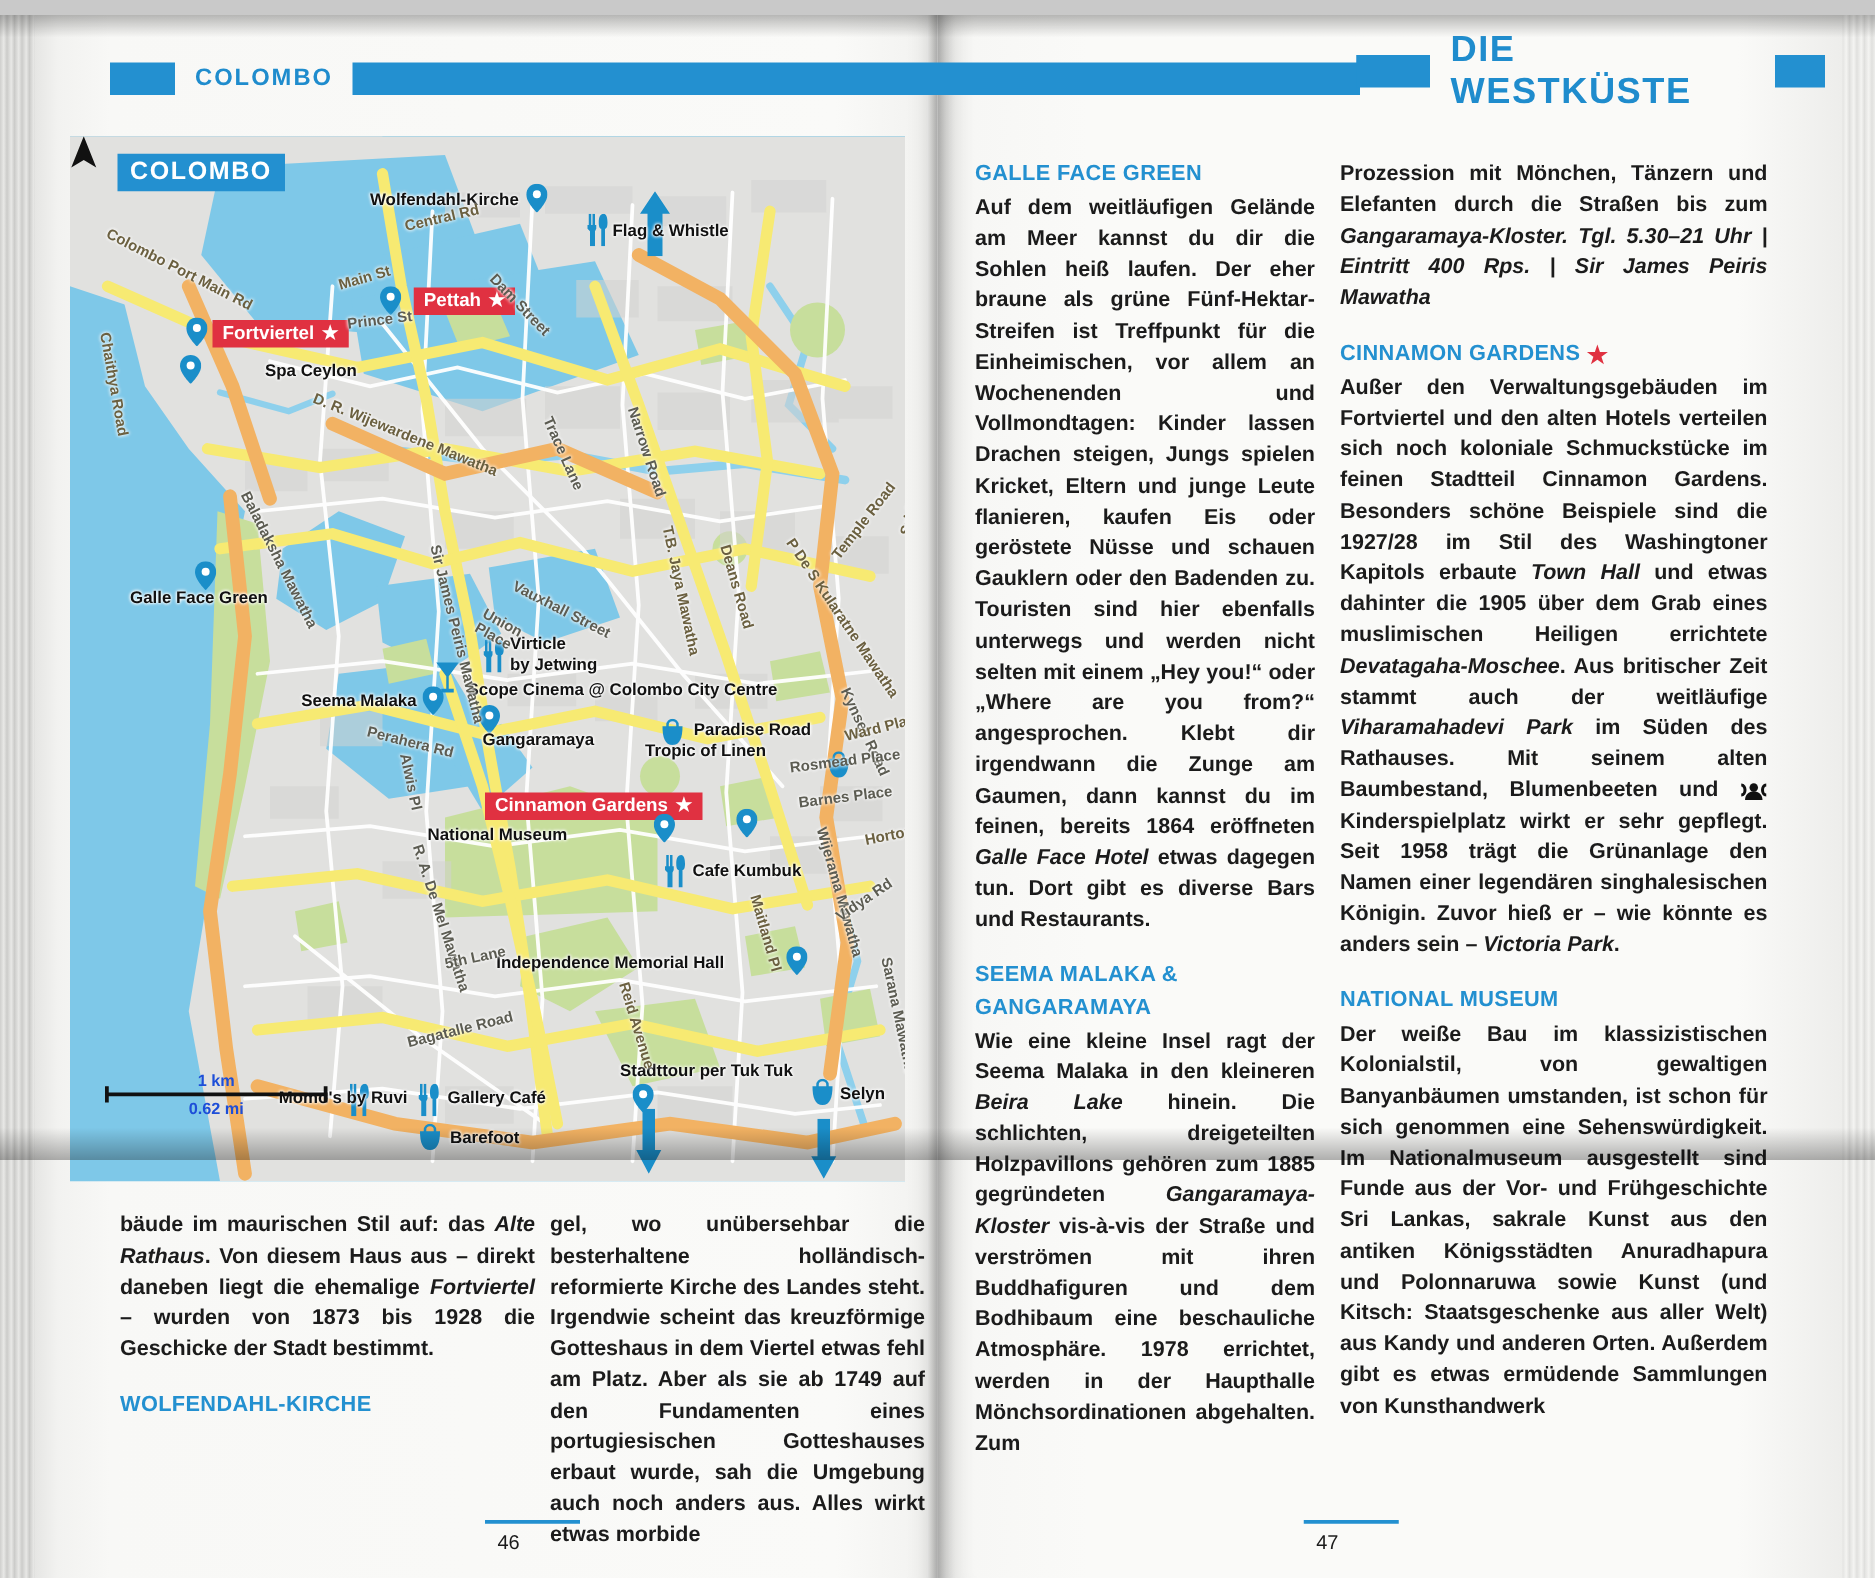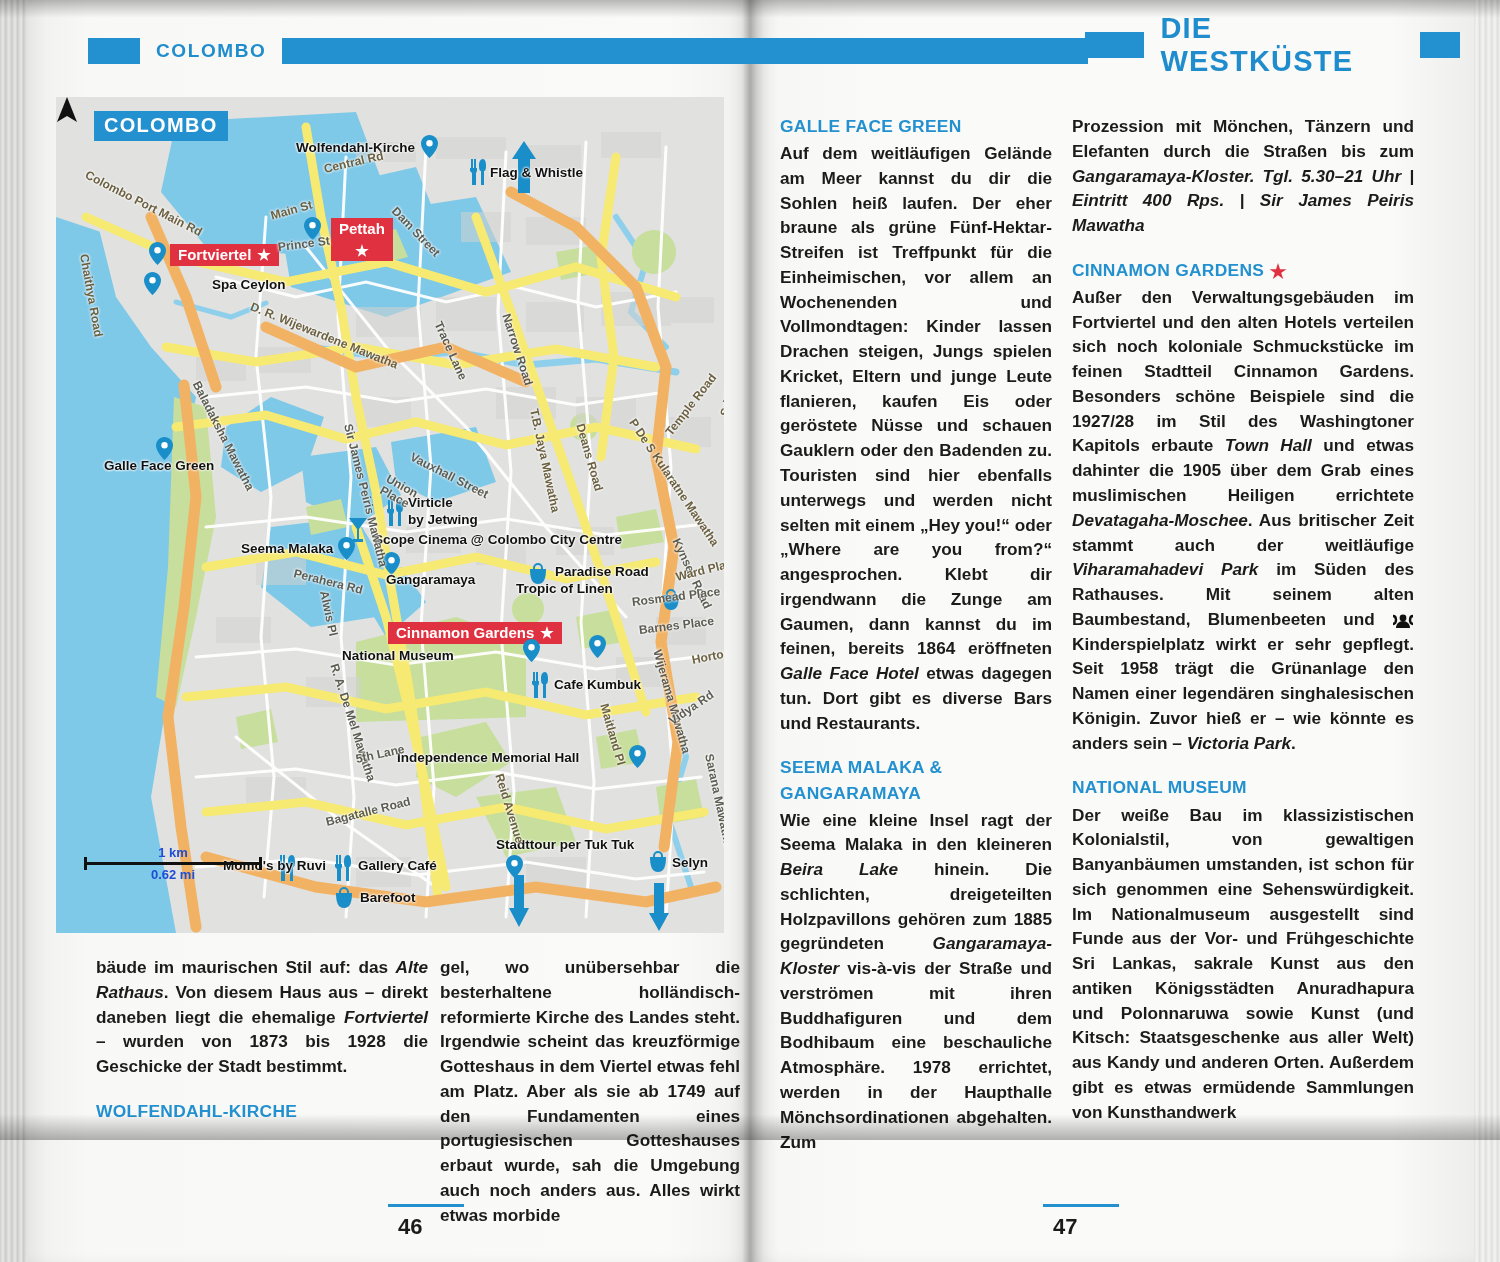--- a/index.html
+++ b/index.html
@@ -2,21 +2,21 @@
 <html><head>
 <meta charset="utf-8">
 <style>
   html,body{margin:0;padding:0;}
   body{
     width:1500px;height:1262px;overflow:hidden;
     background:#c9c9c9;
     font-family:"Liberation Sans", sans-serif;
   }
   .book{
-    position:absolute;left:0;top:0;width:1500px;height:1140px;
+    position:absolute;left:0;top:12px;width:1500px;height:916px;
     background:
       linear-gradient(90deg,#b9b9b9 0px,#d8d8d8 10px,#f2f2f2 26px,#fbfbfb 40px),
       #f6f6f6;
     border-radius: 17px;
   }
   
   .page{position:absolute;top:0;height:1262px;background:#f7f7f5;}
   .page.left{left:28px;width:722px;
     background:linear-gradient(90deg,#e6e6e4 0px,#f2f2f0 18px,#f8f8f6 60px,#fafaf8 640px,#f1f1ef 722px);
     box-shadow:inset -14px 0 22px -14px rgba(0,0,0,.28);}
@@ -76,21 +76,21 @@
   .col p{margin:0 0 0 0;}
   .col .sec{color:#2390d0;font-weight:700;font-size:17.4px;letter-spacing:.3px;
             margin:20px 0 2px 0;text-align:left;}
   .col .sec:first-child{margin-top:0;}
   .col i{font-style:italic;}
   #lcol1{left:96px;top:955px;width:332px;}
   #lcol2{left:440px;top:955px;width:300px;}
   #rcol1{left:780px;top:114px;width:272px;}
   #rcol2{left:1072px;top:114px;width:342px;}
 
-  .pagenum{position:absolute;font-weight:700;font-size:22px;color:#1b1b1b;}
+  .pagenum{position:absolute;font-weight:400;font-size:16px;color:#1b1b1b;}
   .pnrule{position:absolute;height:3px;background:#2390d0;width:76px;}
 
   .star-red{color:#e03141;font-size:19px;line-height:1;vertical-align:-2px;}
   .inl{display:inline-block;vertical-align:-3px;}
 </style>
 </head>
 <body>
 
 <div class="book">
   <div class="page left"></div>
@@ -231,21 +231,21 @@
         <path d="M210 230 L300 270 L390 250 L470 285"></path>
       </g>
     </svg>
 
     <div class="maptag" style="left:38px;top:14px;">COLOMBO</div>
 
     <div class="redtag" style="left:114px;top:147px;">
       <span>Fortviertel</span>
       <span class="st">★</span>
     </div>
-    <div class="redtag" style="left:275px;top:121px;flex-direction:column;">
+    <div class="redtag" style="left:275px;top:121px;">
       <span>Pettah</span>
       <span class="st">★</span>
     </div>
     <div class="redtag" style="left:332px;top:525px;">
       <span>Cinnamon Gardens</span>
       <span class="st">★</span>
     </div>
 
     <svg class="pin" style="left:365px;top:38px;" viewBox="0 0 17 23">
         <path d="M8.5 0C3.8 0 0 3.8 0 8.5 0 15 8.5 23 8.5 23S17 15 17 8.5C17 3.8 13.2 0 8.5 0z" fill="#1a8ec9"></path>

